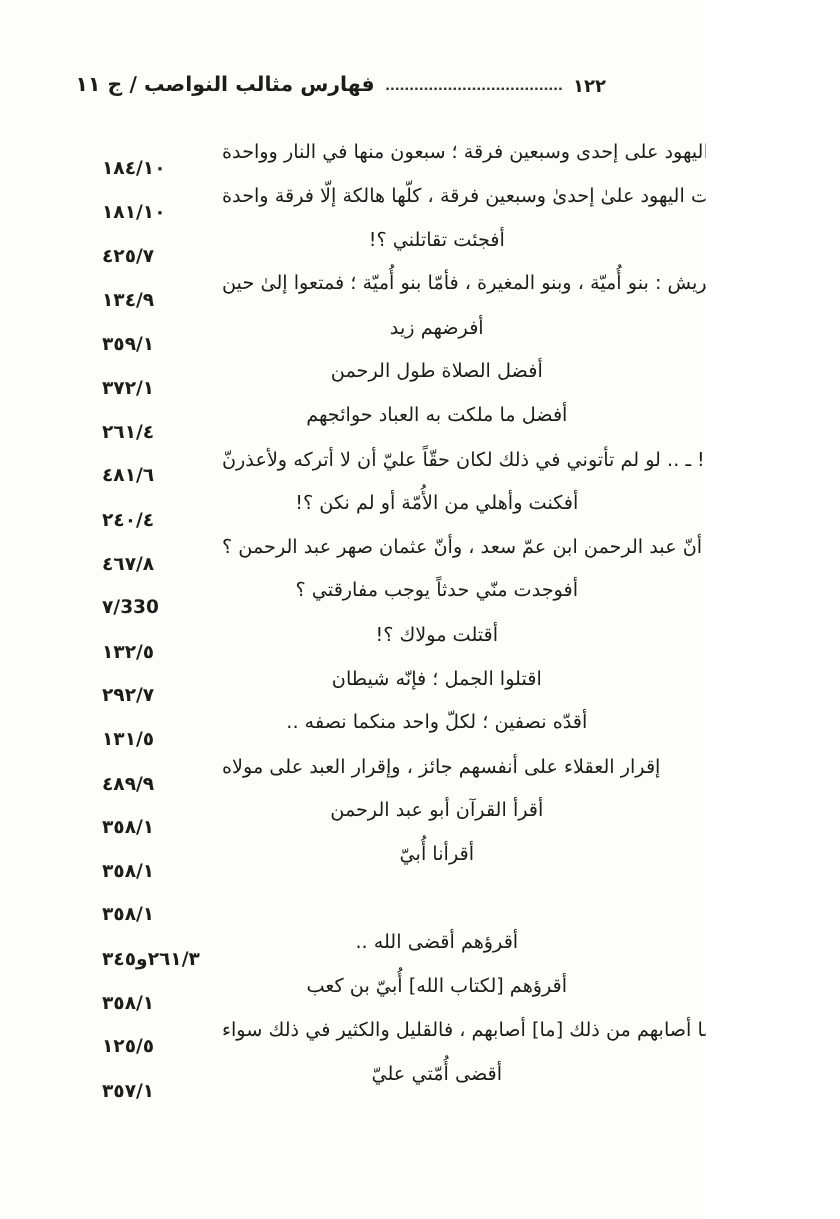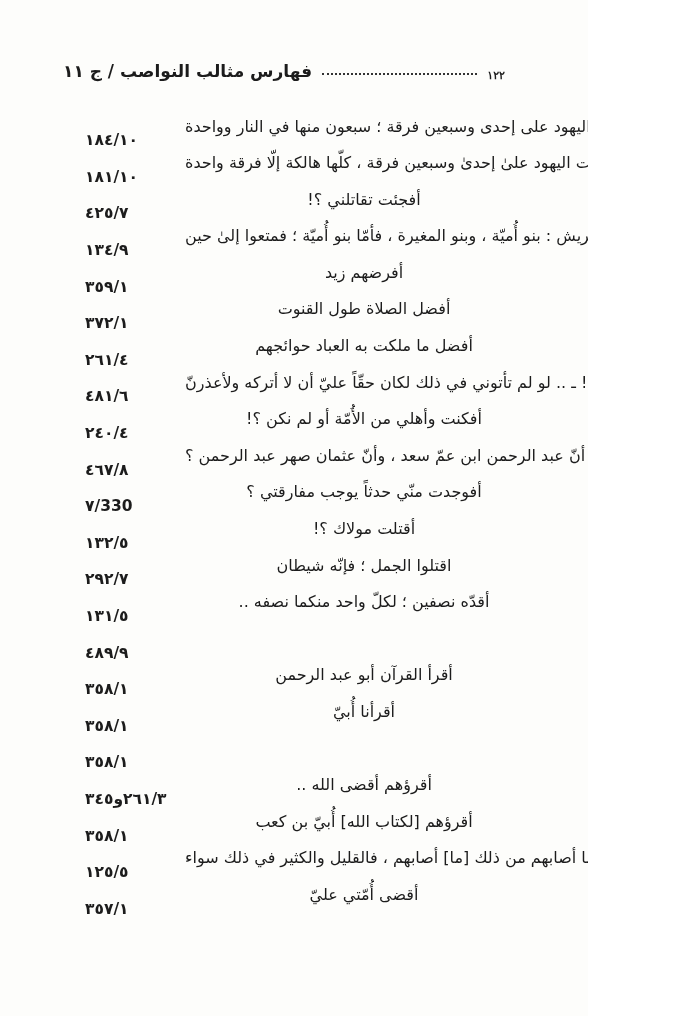--- a/index.html
+++ b/index.html
@@ -30,26 +30,25 @@
     white-space: nowrap;
     line-height: 1.3;
   }
   .dotted-leader {
     flex: 1 1 auto;
     border-bottom: 2.5px dotted #333333;
     margin: 0 10px 7px 10px;
     height: 0;
   }
   .header-page-number {
-    font-size: 11px;
+    font-size: 15px;
     font-weight: bold;
     padding-right: 38px;
     letter-spacing: 0.5px;
     line-height: 1.3;
-    font-family: Liberation Serif, serif;
   }
   .index-list {
     margin-top: 26px;
   }
   .index-row {
     display: flex;
     align-items: center;
     height: 36.6px;
   }
   .entry-ref {
@@ -99,21 +98,21 @@
       <div class="index-row">
         <span class="entry-ref">١٣٤/٩</span>
         <span class="entry-text">الأفجران من قريش : بنو أُميّة ، وبنو المغيرة ، فأمّا بنو أُميّة ؛ فمتعوا إلىٰ حين</span>
       </div>
       <div class="index-row">
         <span class="entry-ref">٣٥٩/١</span>
         <span class="entry-text">أفرضهم زيد</span>
       </div>
       <div class="index-row">
         <span class="entry-ref">٣٧٢/١</span>
-        <span class="entry-text">أفضل الصلاة طول القنوت</span>
+        <span class="entry-text">أفضل الصلاة طول الرحمن</span>
       </div>
       <div class="index-row">
         <span class="entry-ref">٢٦١/٤</span>
         <span class="entry-text">أفضل ما ملكت به العباد حوائجهم</span>
       </div>
       <div class="index-row">
         <span class="entry-ref">٤٨١/٦</span>
         <span class="entry-text">أفعلُ ـ والله ! ـ .. لو لم تأتوني في ذلك لكان حقّاً عليّ أن لا أتركه ولأعذرنّ</span>
       </div>
       <div class="index-row">
@@ -135,20 +134,21 @@
       <div class="index-row">
         <span class="entry-ref">٢٩٢/٧</span>
         <span class="entry-text">اقتلوا الجمل ؛ فإنّه شيطان</span>
       </div>
       <div class="index-row">
         <span class="entry-ref">١٣١/٥</span>
         <span class="entry-text">أقدّه نصفين ؛ لكلّ واحد منكما نصفه ..</span>
       </div>
       <div class="index-row">
         <span class="entry-ref">٤٨٩/٩</span>
+        <span class="entry-text">إقرار العقلاء على أنفسهم جائز ، وإقرار العبد على مولاه</span>
       </div>
       <div class="index-row">
         <span class="entry-ref">٣٥٨/١</span>
         <span class="entry-text">أقرأ القرآن أبو عبد الرحمن</span>
       </div>
       <div class="index-row">
         <span class="entry-ref">٣٥٨/١</span>
         <span class="entry-text">أقرأنا أُبيّ</span>
       </div>
       <div class="index-row">

